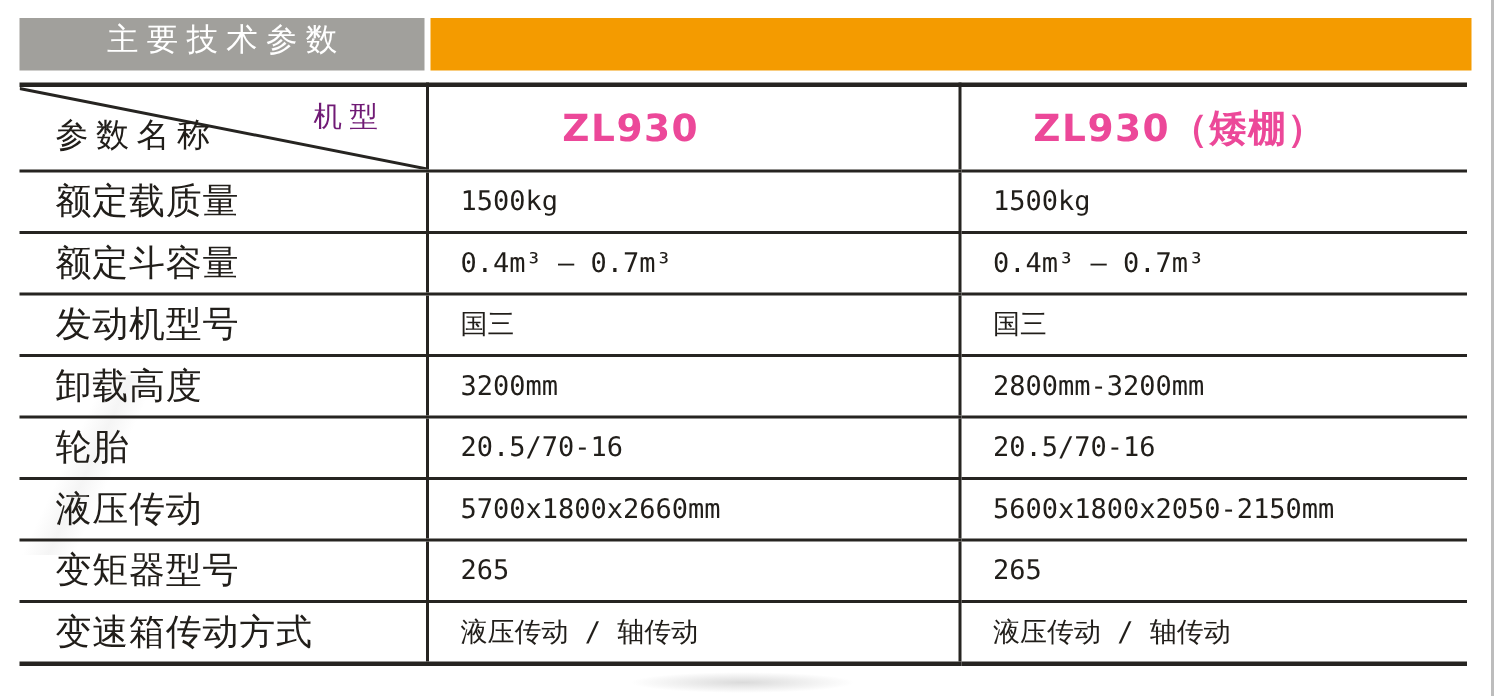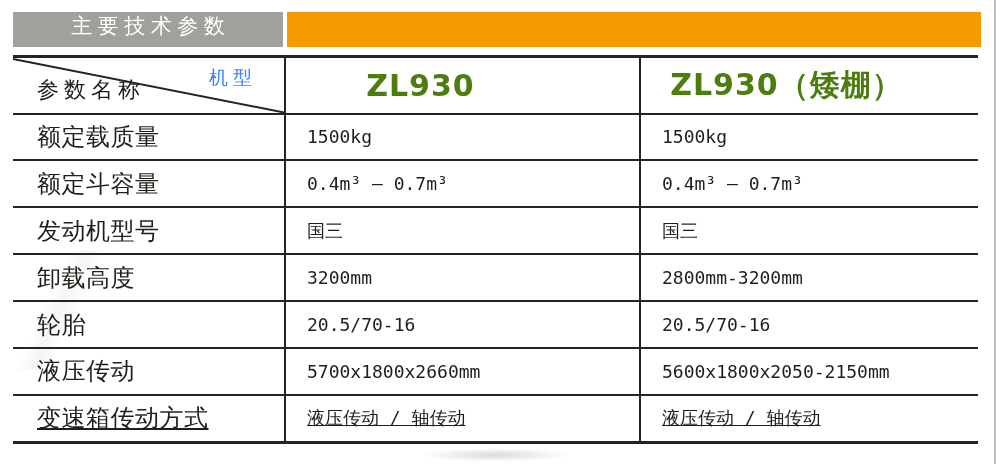--- a/index.html
+++ b/index.html
@@ -29,41 +29,41 @@
   
   table.spec-table {
     position:absolute; left:13px; top:55px; width:965px; height:389px;
     border-collapse:collapse; table-layout:fixed;
     border-top:3px solid #262421;
   }
   .spec-table th, .spec-table td {
     border-bottom:2px solid #262421; vertical-align:middle;
     overflow:hidden; white-space:nowrap;
   }
-  .spec-table tbody tr:last-child td { border-bottom:3px solid #262421;text-decoration:underline; }
+  .spec-table tbody tr:last-child td { border-bottom:3px solid #262421; }
   .colsep { border-left:2px solid #262421; }
 
   thead tr { height:57px; }
 
   
   th.corner-cell { position:relative; font-weight:normal; }
   .corner-cell svg.diag { position:absolute; left:0; top:0; width:100%; height:100%; display:block; }
   .corner-top {
     position:absolute; top:7px; right:27px;
-    font-size:19px; letter-spacing:5px; color:#3b82f6;
+    font-size:19px; letter-spacing:5px; color:#701a75;
   }
   .corner-bottom {
     position:absolute; bottom:8px; left:24px;
     font-size:22px; letter-spacing:5px; color:#211e1a;
   }
 
   
   th.model-cell {
-    font-size:30px; font-weight:600; letter-spacing:1px;
-    text-align:center; color:#4d7c0f;
+    font-size:25px; font-weight:600; letter-spacing:1px;
+    text-align:center; color:#ec4899;
   }
   th.model-1 { padding-right:84px; }
   th.model-2 { padding-right:46px; }
 
   
   td.label-cell {
     padding-left:24px; font-size:24px; letter-spacing:0.5px; font-weight:500;
   }
   td.value-cell {
     padding-left:21px; font-size:18px;
@@ -137,18 +137,23 @@
       <td class="label-cell">轮胎</td>
       <td class="value-cell colsep">20.5/70-16</td>
       <td class="value-cell colsep">20.5/70-16</td>
     </tr>
     <tr>
       <td class="label-cell">液压传动</td>
       <td class="value-cell colsep">5700x1800x2660mm</td>
       <td class="value-cell colsep">5600x1800x2050-2150mm</td>
     </tr>
     <tr>
+      <td class="label-cell">变矩器型号</td>
+      <td class="value-cell colsep">265</td>
+      <td class="value-cell colsep">265</td>
+    </tr>
+    <tr>
       <td class="label-cell">变速箱传动方式</td>
       <td class="value-cell colsep">液压传动 / 轴传动</td>
       <td class="value-cell colsep">液压传动 / 轴传动</td>
     </tr>
   </tbody>
 </table>
 
 </body></html>

